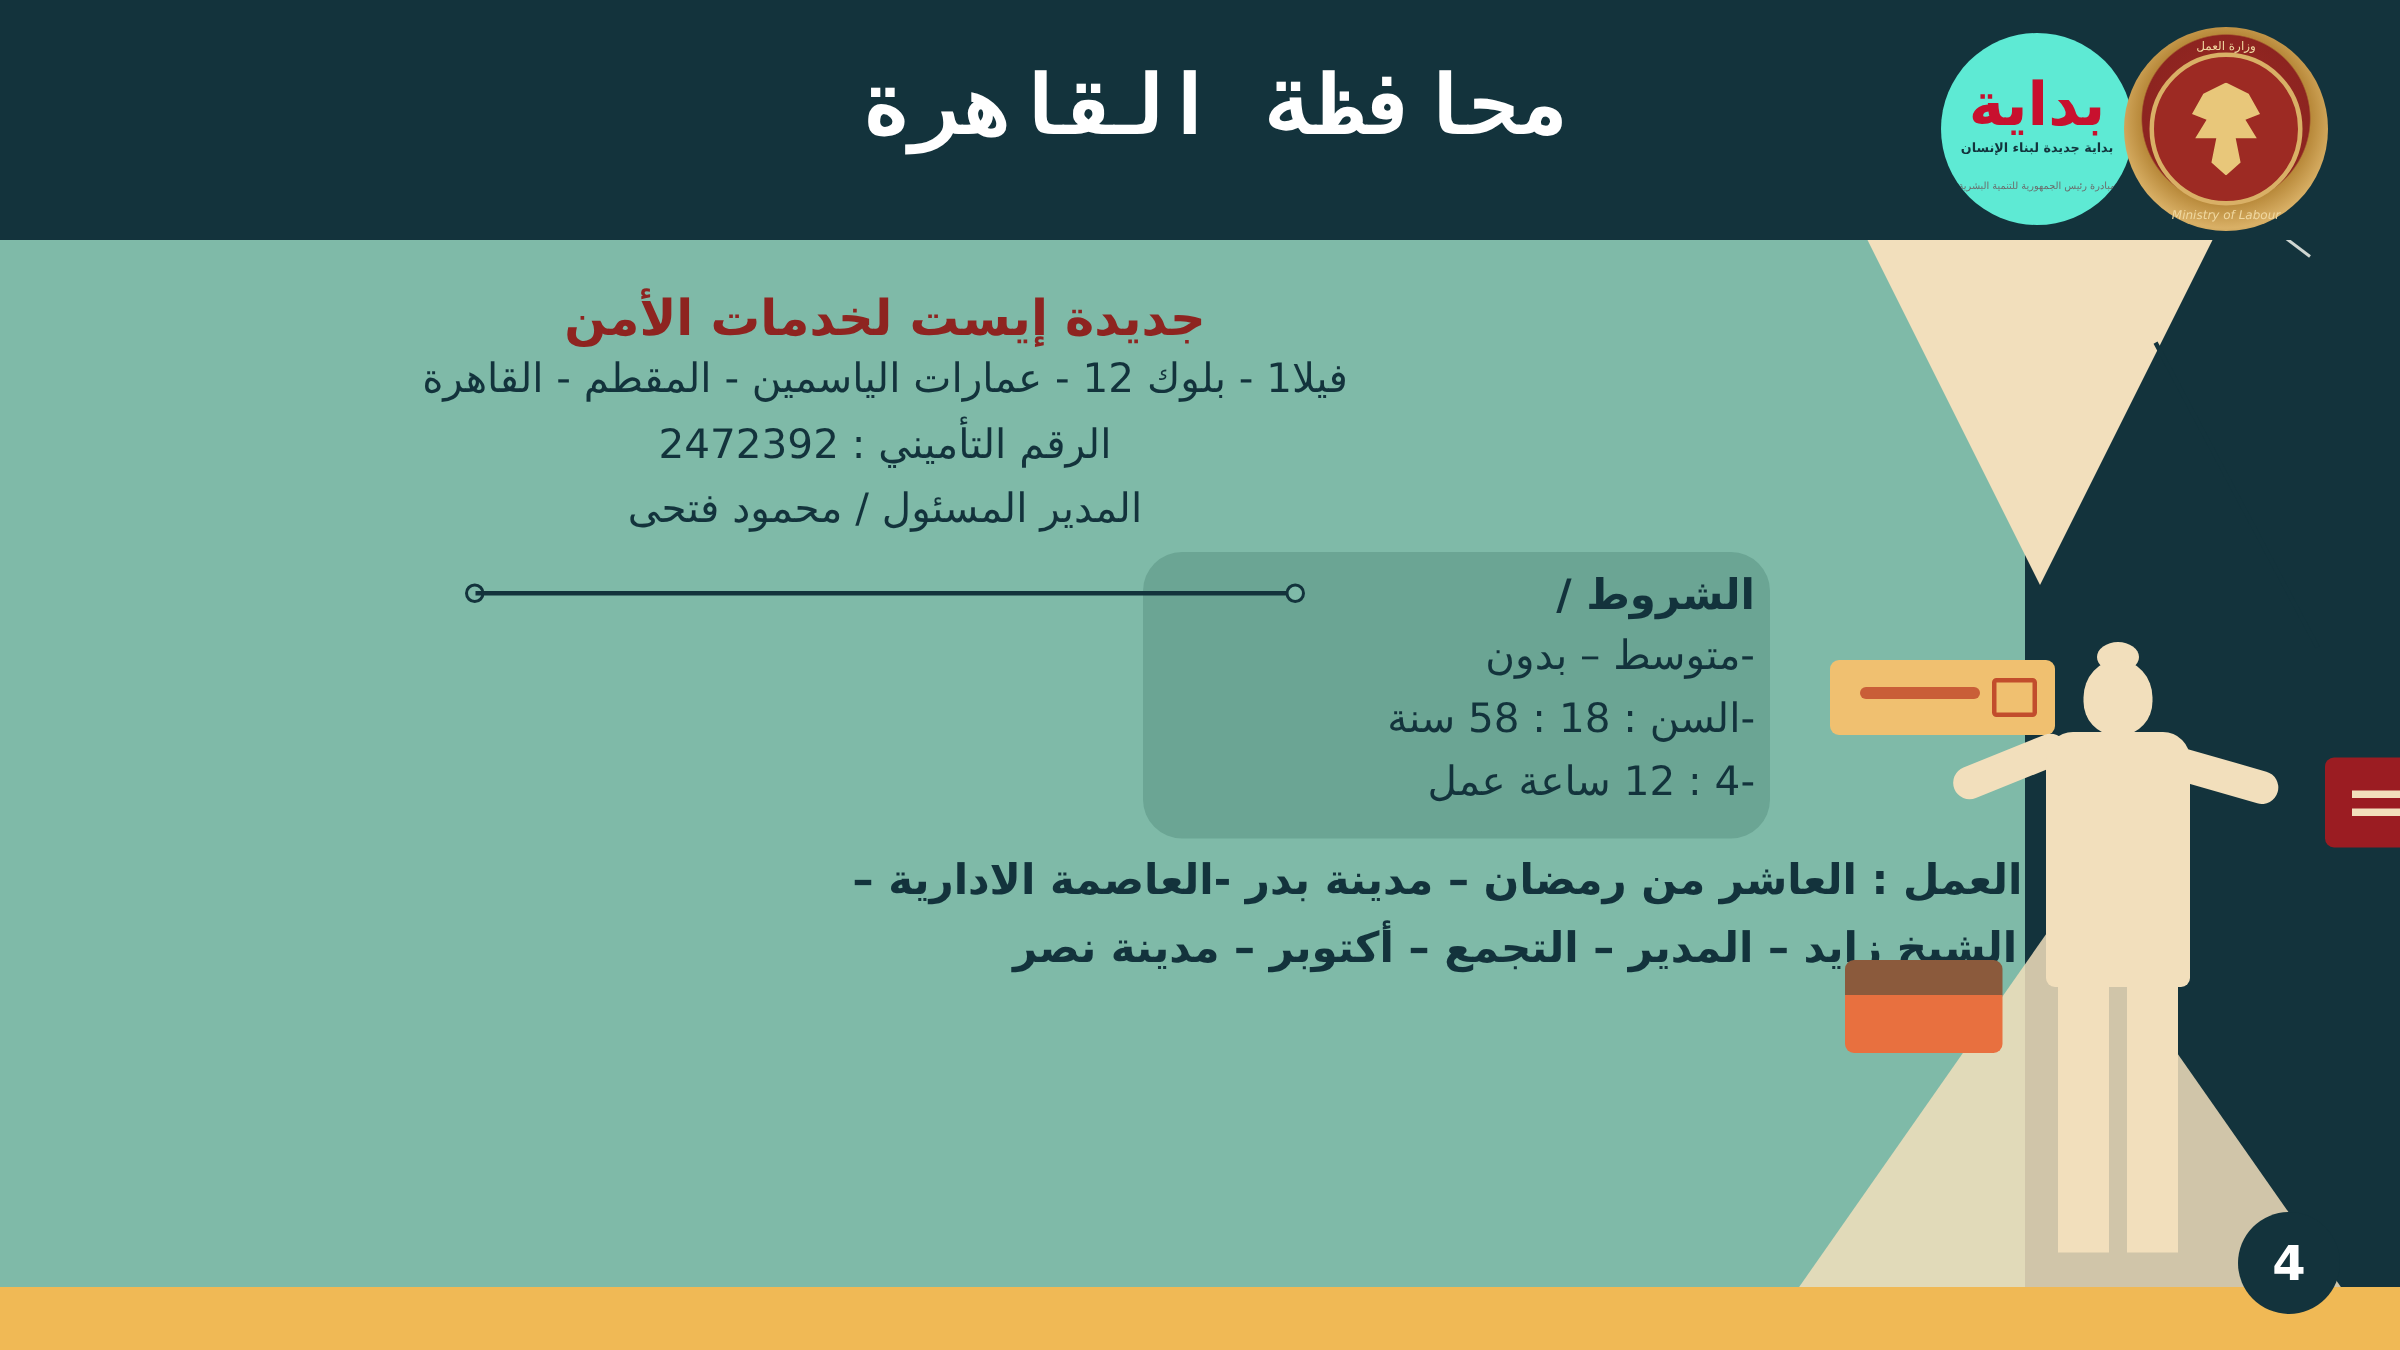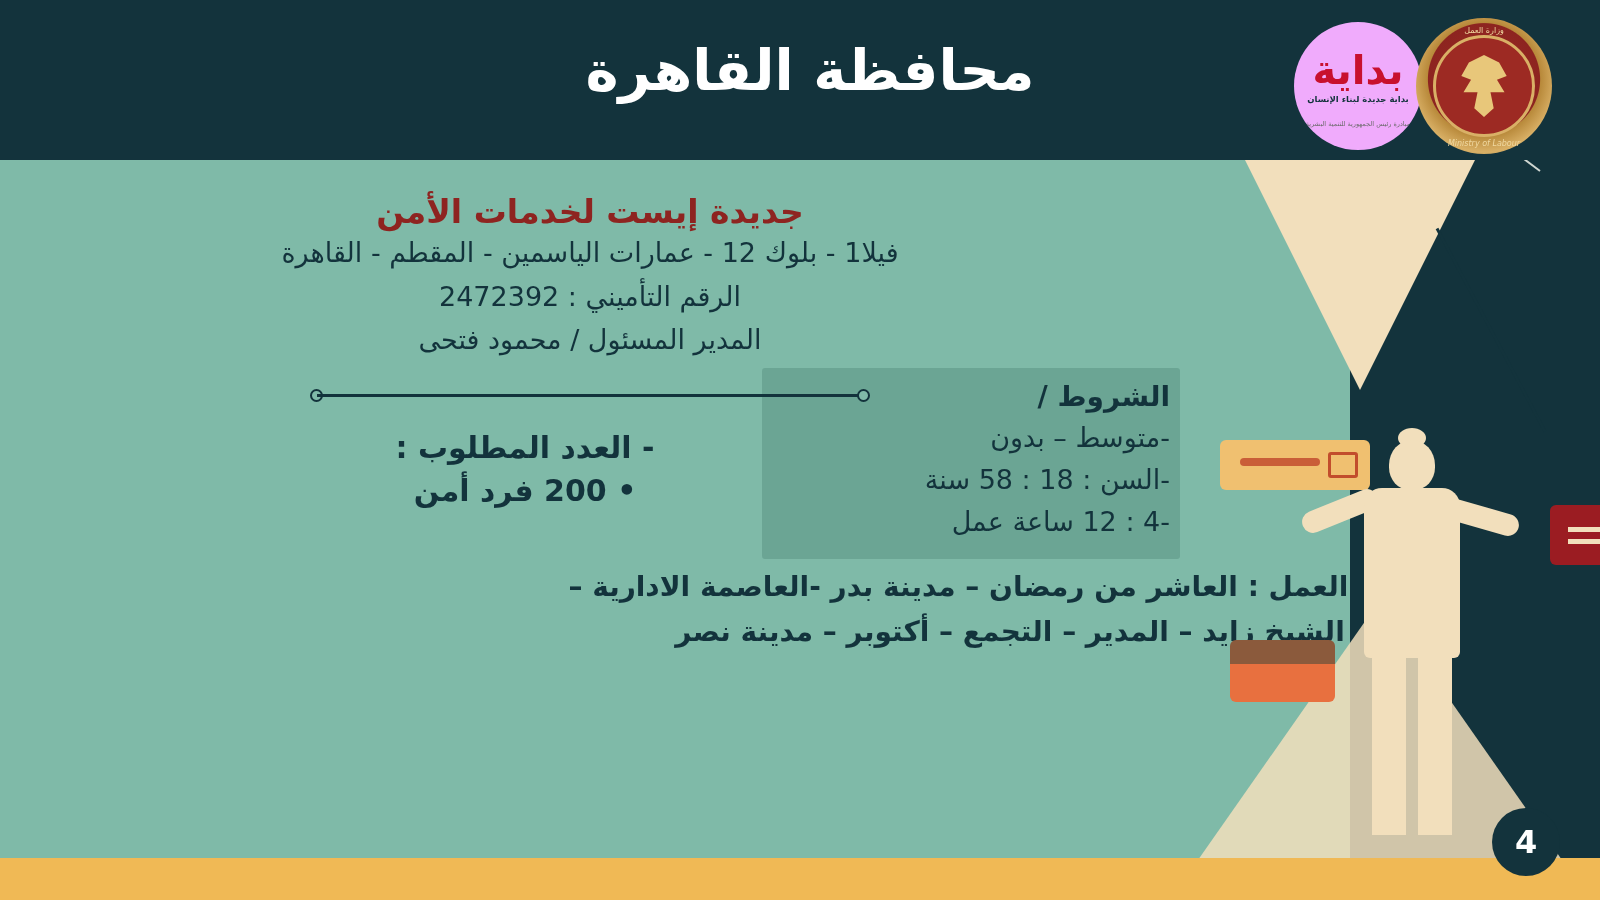--- a/index.html
+++ b/index.html
@@ -29,20 +29,21 @@
     position: absolute;
     top: 38px;
     right: 470px;
     width: 640px;
     text-align: center;
     color: #ffffff;
     font-size: 56px;
     font-weight: bold;
     letter-spacing: 1px;
     white-space: nowrap;
+    font-family: Liberation Mono, monospace;
   }
 
   
   .art {
     position: absolute;
     top: 0;
     right: 0;
     width: 440px;
     height: 900px;
     overflow: hidden;
@@ -201,21 +202,21 @@
   }
 
   
   .logo-badr {
     position: absolute;
     top: 22px;
     right: 178px;
     width: 128px;
     height: 128px;
     border-radius: 50%;
-    background: #f0abfc;
+    background: #5eead4;
     z-index: 8;
     display: flex;
     flex-direction: column;
     align-items: center;
     justify-content: center;
     overflow: hidden;
   }
   .logo-badr .mark {
     color: #c8102e;
     font-size: 40px;
@@ -347,21 +348,21 @@
     margin-top: 8px;
     color: #13333c;
   }
 
   .conditions {
     position: absolute;
     top: 368px;
     right: 420px;
     width: 418px;
     background: #6ba594;
-    border-radius: 3px;
+    border-radius: 26px;
     padding: 12px 10px 16px 10px;
     box-sizing: border-box;
   }
   .cond-title {
     font-size: 28px;
     font-weight: bold;
     color: #13333c;
     margin-bottom: 4px;
   }
   .cond-line {
@@ -465,24 +466,20 @@
     <div class="addr-line">فيلا1 - بلوك 12 - عمارات الياسمين - المقطم - القاهرة</div>
     <div class="addr-line">الرقم التأميني : 2472392</div>
     <div class="addr-line">المدير المسئول / محمود  فتحى</div>
 
     <div class="divider">
       <div class="dot left"></div>
       <div class="bar"></div>
       <div class="dot right"></div>
     </div>
 
-    <div class="need-block">
-      <div class="need-title">- العدد المطلوب :</div>
-      <div class="need-item">• 200 فرد أمن</div>
-    </div>
   </div>
 
   <div class="conditions">
     <div class="cond-title">الشروط /</div>
     <div class="cond-line">-متوسط – بدون</div>
     <div class="cond-line">-السن : 18 : 58 سنة</div>
     <div class="cond-line">-4 : 12 ساعة عمل</div>
   </div>
 
   <div class="locations">

